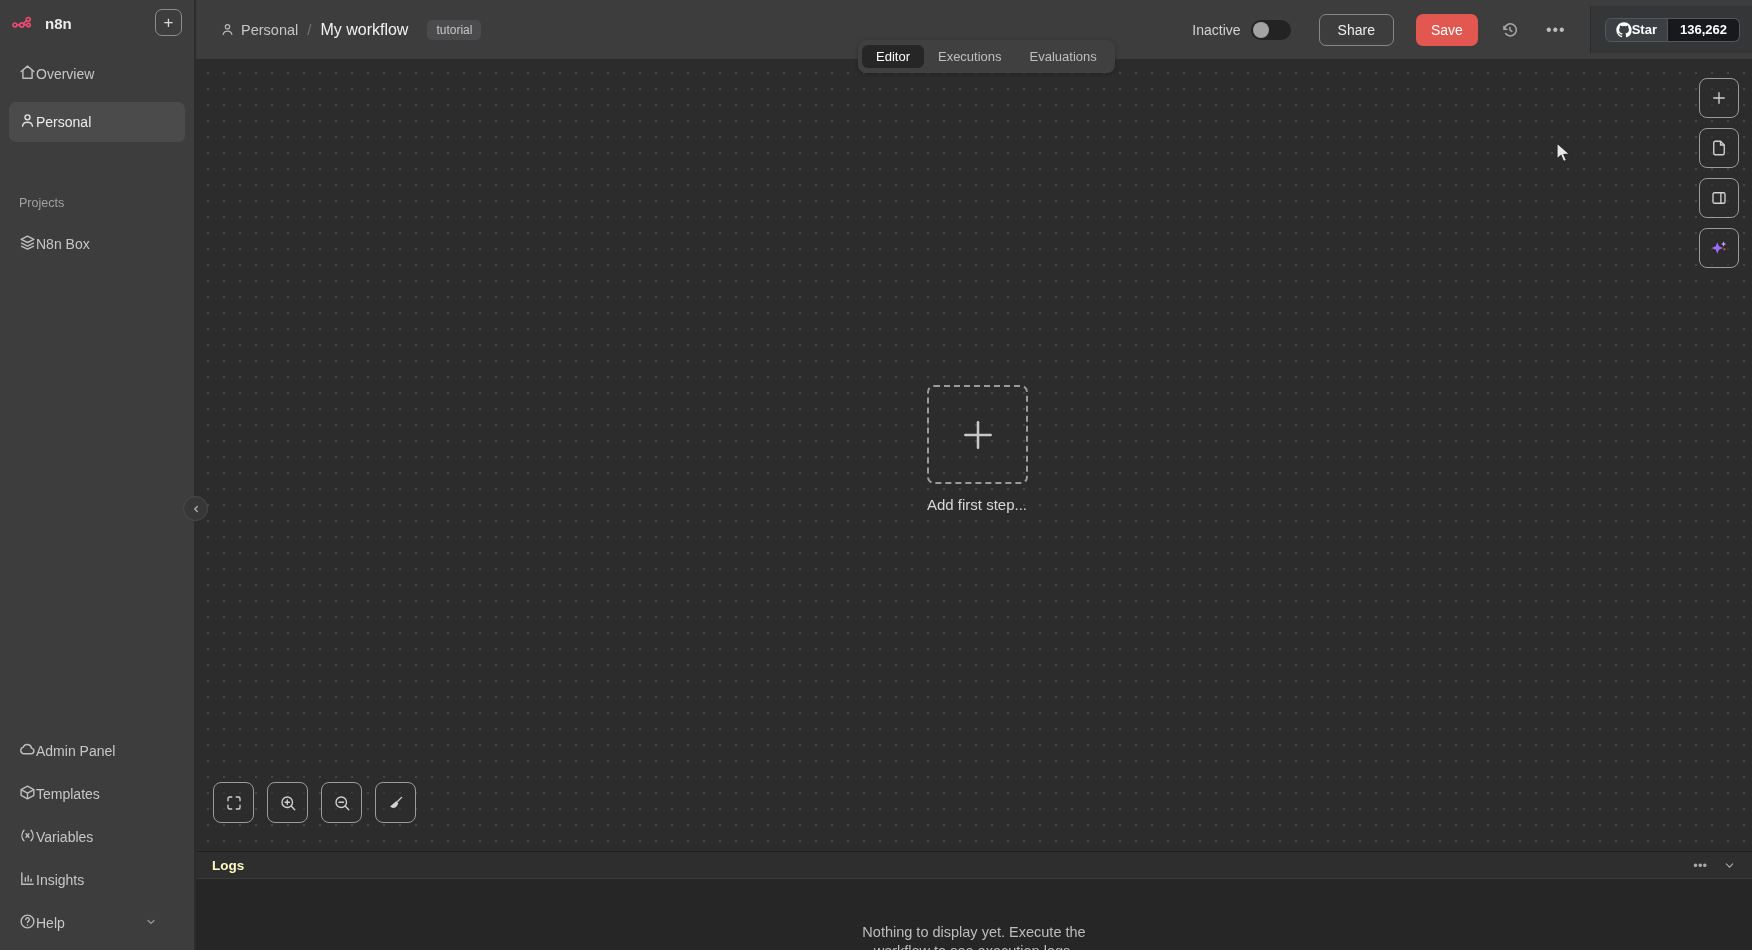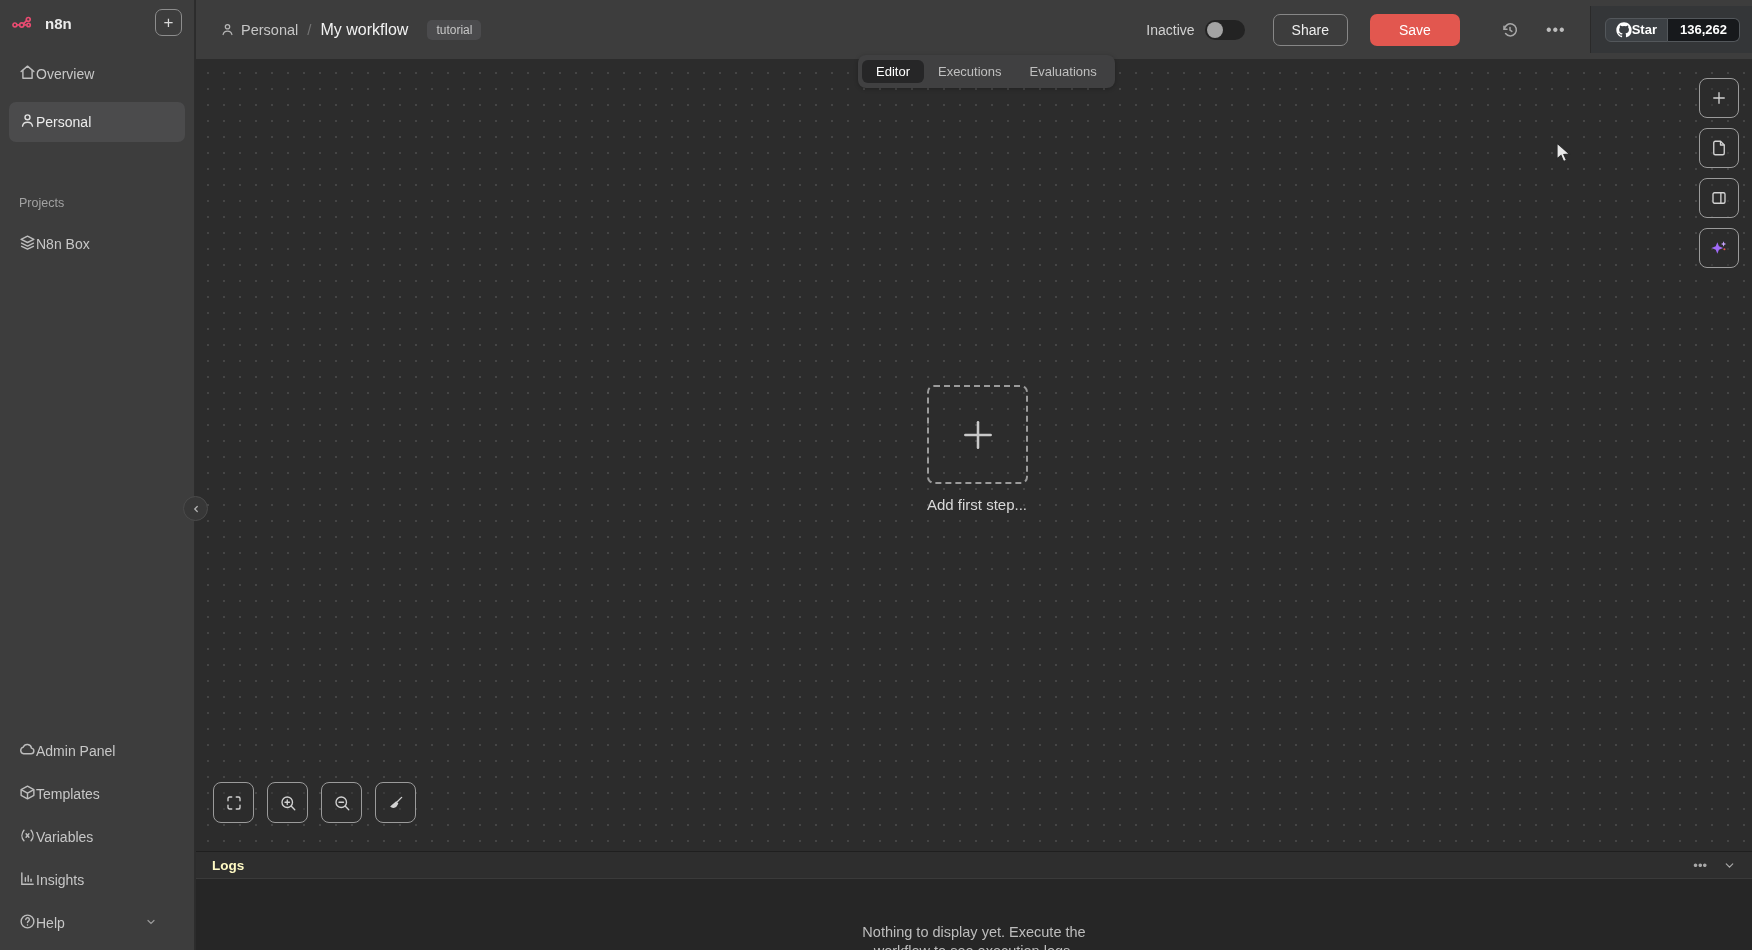--- a/index.html
+++ b/index.html
@@ -40,38 +40,38 @@
   .wf-title { color:#f2f2f2; font-size:16px; cursor:text; }
   .tag { margin-left:10px; background:#4b4b4d; color:#c6c6c6; font-size:12px;
     padding:3px 9px; border-radius:5px; cursor:pointer; }
   .top-actions { display:flex; align-items:center; height:100%; }
   .toggle-group { display:flex; align-items:center; gap:10px; margin-right:28px; }
   .toggle-label { color:#d2d2d2; font-size:14px; }
   .toggle { width:40px; height:20px; border-radius:10px; background:#232323; position:relative; cursor:pointer; }
   .toggle-knob { position:absolute; left:2px; top:2px; width:16px; height:16px; border-radius:50%; background:#a3a3a3; }
   .btn-share { height:32px; padding:0 18px; border:1px solid #878787; border-radius:7px;
     background:transparent; color:#eeeeee; font-size:14px; margin-right:22px; cursor:pointer; }
-  .btn-save { height:32px; padding:0 29px; border:none; border-radius:7px;
-    color:#fff; font-size:14px; margin-right:36px; cursor:pointer; }
+  .btn-save { height:32px; padding:0 15px; border:none; border-radius:7px;
+    color:#fff; font-size:14px; margin-right:18px; cursor:pointer; }
   .icon-btn { background:none; border:none; color:#a8a8a8; cursor:pointer; display:flex;
     align-items:center; justify-content:center; width:28px; height:28px; }
   .hist { margin-right:22px; }
   .dots { margin-right:24px; font-size:16px; letter-spacing:1px; color:#bdbdbd; }
   .gh-zone { height:47px; display:flex; align-items:center; background:#343638;
     border-left:1px solid #2a2a2a; padding:0 12px 0 14px; }
   .gh-widget { display:flex; cursor:pointer; }
   .gh-star { display:flex; align-items:center; background:#3c4044;
     border:1px solid #53575b; border-radius:6px 0 0 6px; padding:3px 10px;
     color:#fff; font-size:13px; font-weight:bold; }
   .gh-count { background:#17191c; border:1px solid #53575b; border-left:none;
     border-radius:0 6px 6px 0; padding:3px 12px; color:#fff; font-size:13px;
     font-weight:bold; display:flex; align-items:center; }
 
   
-  .tabs { position:absolute; left:858px; top:55px; height:33px; background:#404041;
+  .tabs { position:absolute; left:858px; top:40px; height:33px; background:#404041;
     border-radius:8px; display:flex; align-items:center; padding:4px; z-index:6;
     box-shadow:0 1px 4px rgba(0,0,0,.25); }
   .tab { padding:4px 14px; font-size:13px; color:#bfbfbf; border-radius:6px; cursor:pointer; white-space:nowrap; }
   .tab.active { background:#262627; color:#ffffff; }
 
   
   .canvas { position:absolute; left:196px; top:59px; right:0; height:792px; background:#2c2c2c;
     background-image:radial-gradient(#454545 1.1px, transparent 1.1px);
     background-size:16px 16px; background-position:4px 6px; }
   .add-step-box { position:absolute; left:731px; top:326px; width:101px; height:99px;

